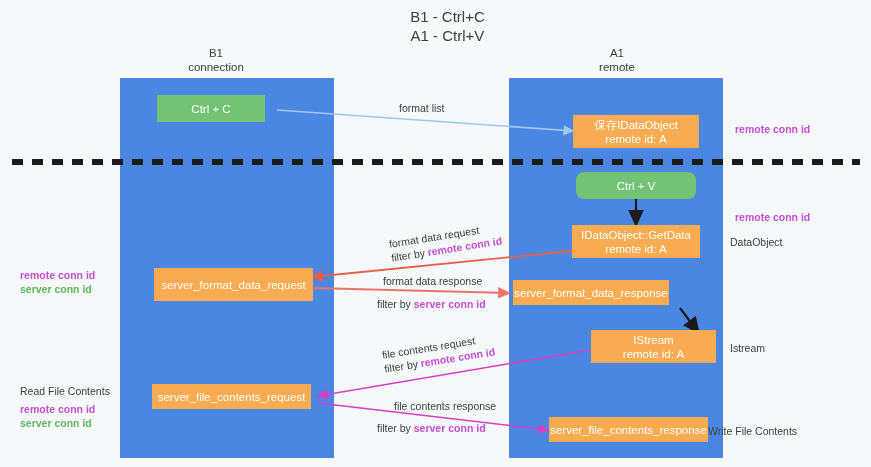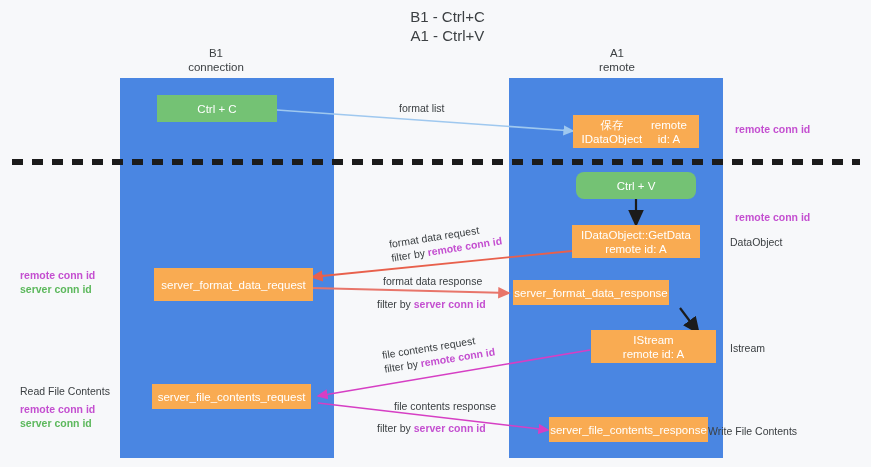--- a/index.html
+++ b/index.html
@@ -109,25 +109,25 @@
 
     <path d="M312,288 L509,293" stroke="#e8756a" stroke-width="1.8" fill="none" marker-end="url(#ah-red2)"></path>
 
     <path d="M680,308 L698,332" stroke="#1b1b1b" stroke-width="2.2" fill="none" marker-end="url(#ah-blk)"></path>
 
     <path d="M590,350 L318,396" stroke="#d63fc4" stroke-width="1.6" fill="none" marker-end="url(#ah-mag)"></path>
 
     <path d="M318,403 L548,430" stroke="#d63fc4" stroke-width="1.6" fill="none" marker-end="url(#ah-mag)"></path>
   </svg>
 
-  <div class="abs node green" style="left:157px;top:95px;width:120px;height:27px;">
+  <div class="abs node green" style="left:157px;top:95px;width:108px;height:27px;">
     <span>Ctrl + C</span>
   </div>
 
-  <div class="abs node orange" style="left:573px;top:115px;width:126px;height:33px;flex-direction:row;">
+  <div class="abs node orange" style="left:573px;top:115px;width:126px;height:33px;flex-direction:column;">
     <span>保存IDataObject</span>
     <span class="l2">remote id: A</span>
   </div>
 
   <div class="abs node green" style="left:576px;top:172px;width:120px;height:27px;border-radius:8px;">
     <span>Ctrl + V</span>
   </div>
 
   <div class="abs node orange" style="left:572px;top:225px;width:128px;height:33px;flex-direction:column;">
     <span>IDataObject::GetData</span>

